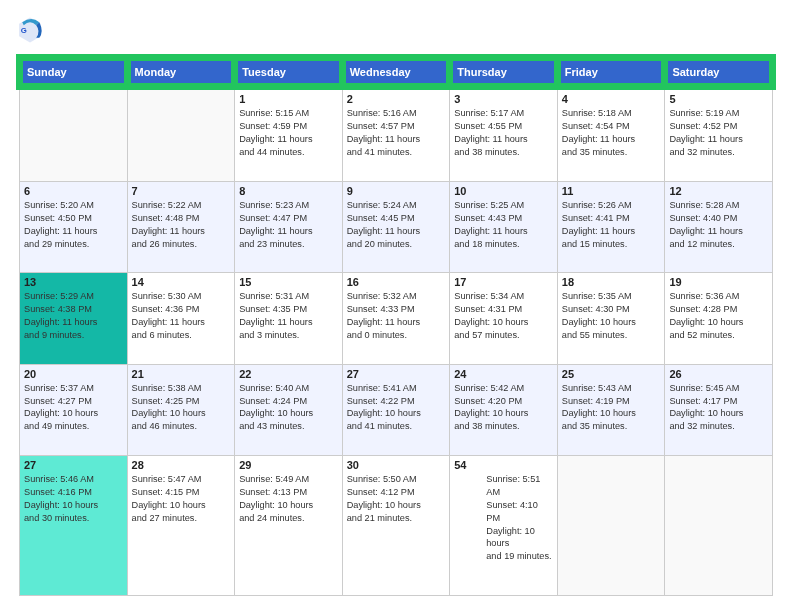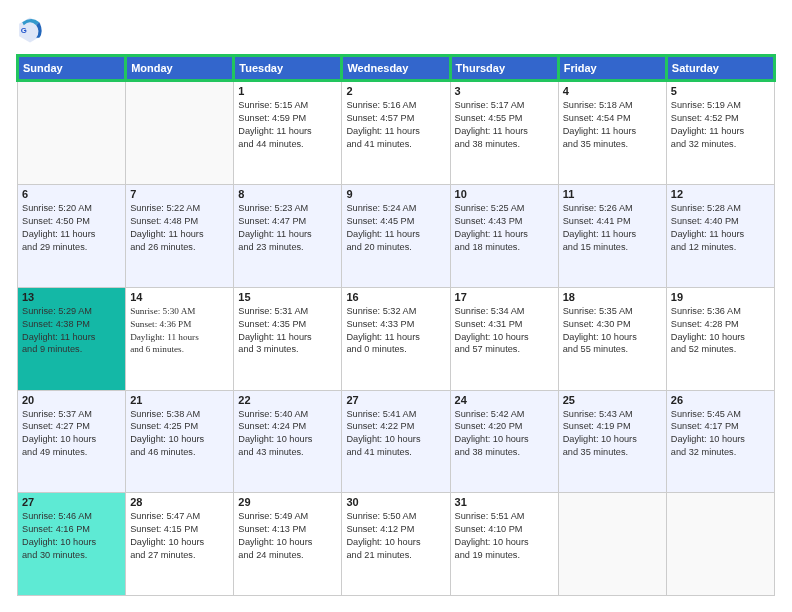--- a/index.html
+++ b/index.html
@@ -65,21 +65,21 @@
       border-collapse: collapse;
       width: 100%;
       font-size: 10px;
     }
     .calendar th {
       background: #3366cc;
       color: #fff;
       padding: 5px 4px;
       text-align: left;
       font-size: 11px;
-      border: 3px solid #22c55e;
+      border: 7px solid #22c55e;
     }
     .calendar td {
       border: 1px solid #ccc;
       vertical-align: top;
       padding: 3px 4px;
       width: calc(100% / 7);
       background: #fff;
     }
     .calendar tr:nth-child(even) td {
       background: #f5f7ff;
@@ -232,21 +232,21 @@
         <tr>
           <td style="background: #14b8a6;">
             <span class="day-number">13</span>
             <div class="day-info" style="white-space: pre-line;">Sunrise: 5:29 AM
 Sunset: 4:38 PM
 Daylight: 11 hours
 and 9 minutes.</div>
           </td>
           <td style="background: rgb(255, 255, 255);">
             <span class="day-number">14</span>
-            <div class="day-info" style="white-space: pre-line; font-family: Liberation Serif, serif;">Sunrise: 5:30 AM
+            <div class="day-info" style="white-space: pre-line;">Sunrise: 5:30 AM
 Sunset: 4:36 PM
 Daylight: 11 hours
 and 6 minutes.</div>
           </td>
           <td style="background: rgb(255, 255, 255);">
             <span class="day-number">15</span>
             <div class="day-info" style="white-space: pre-line;">Sunrise: 5:31 AM
 Sunset: 4:35 PM
 Daylight: 11 hours
 and 3 minutes.</div>
@@ -354,22 +354,22 @@
 and 24 minutes.</div>
           </td>
           <td style="background: rgb(255, 255, 255);">
             <span class="day-number">30</span>
             <div class="day-info" style="white-space: pre-line;">Sunrise: 5:50 AM
 Sunset: 4:12 PM
 Daylight: 10 hours
 and 21 minutes.</div>
           </td>
           <td style="background: rgb(255, 255, 255);">
-            <span class="day-number">31</span>
-            <div class="day-info" style="white-space: pre-line;">Sunrise: 5:51 AM
+            <span class="day-number">54</span>
+            <div class="day-info" style="white-space: pre-line; margin-left: 32px;">Sunrise: 5:51 AM
 Sunset: 4:10 PM
 Daylight: 10 hours
 and 19 minutes.</div>
           </td>
           <td class="empty-cell" style="background: rgb(249, 249, 249);"></td>
           <td class="empty-cell" style="background: rgb(249, 249, 249);"></td>
         </tr>
       </tbody>
   </table>
 </div>

